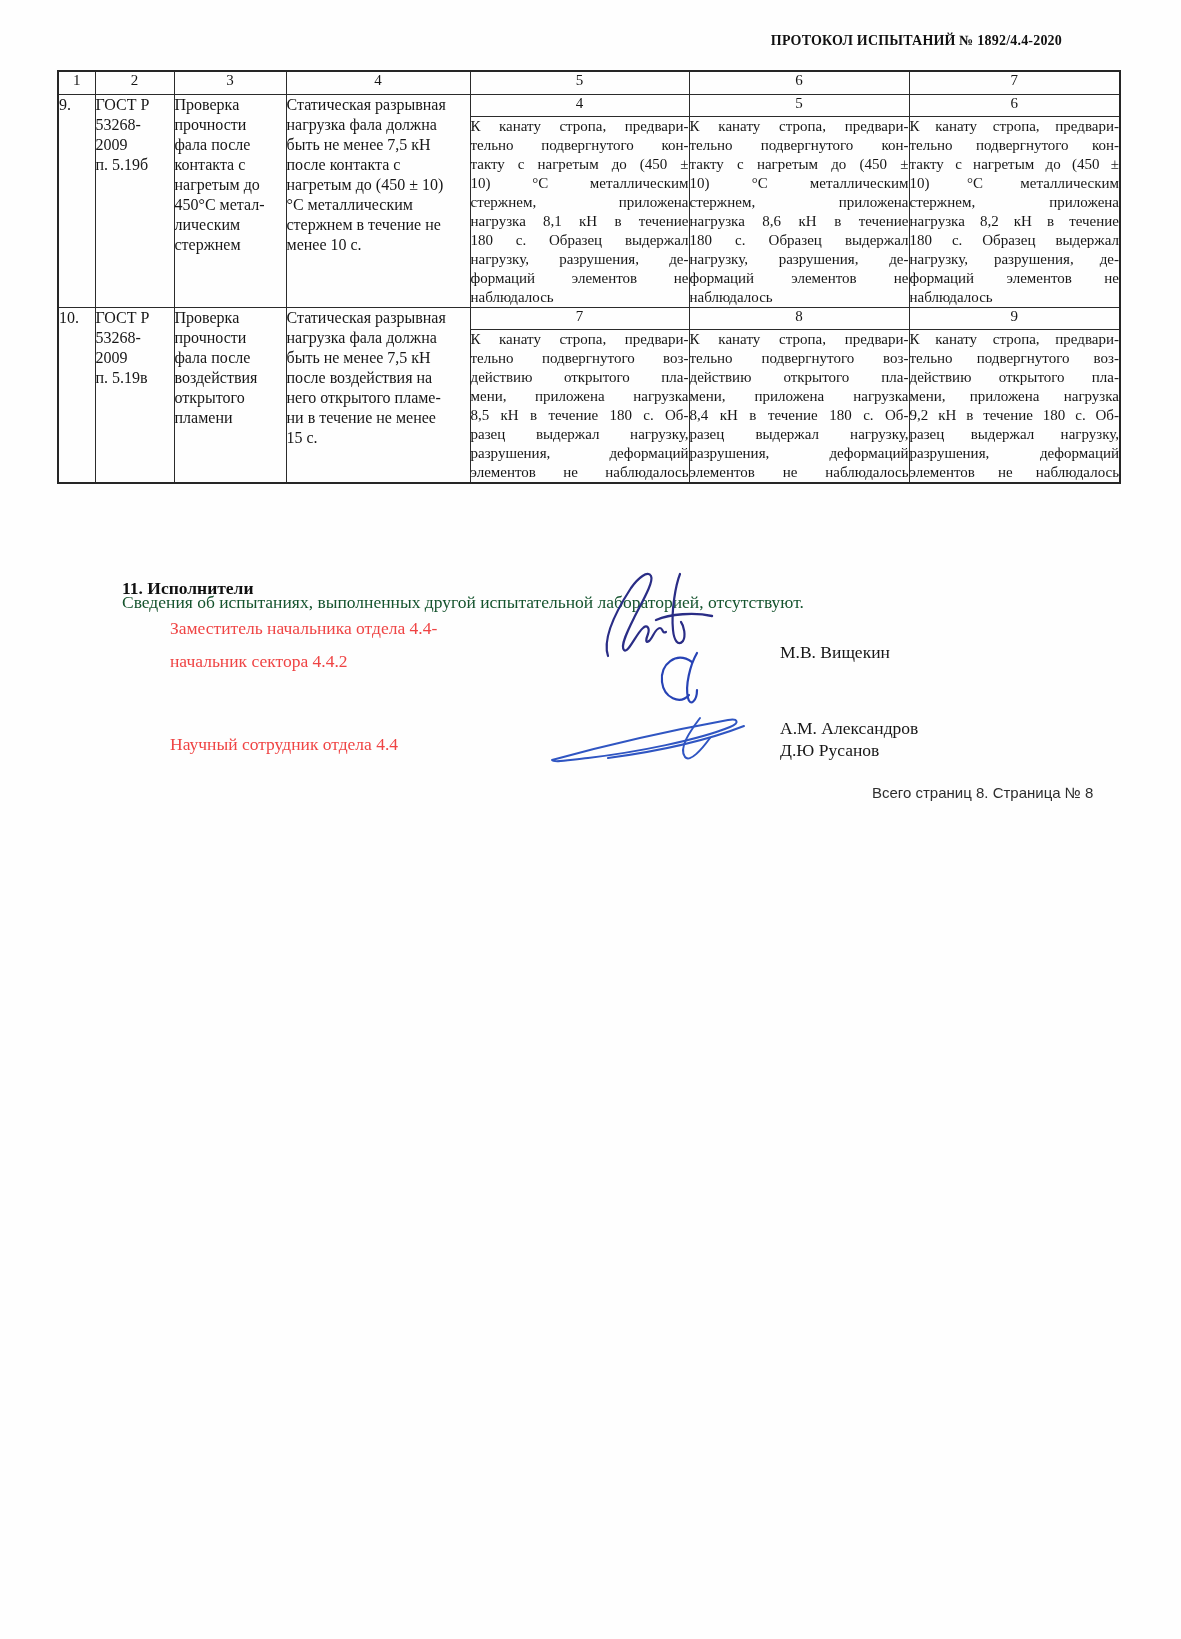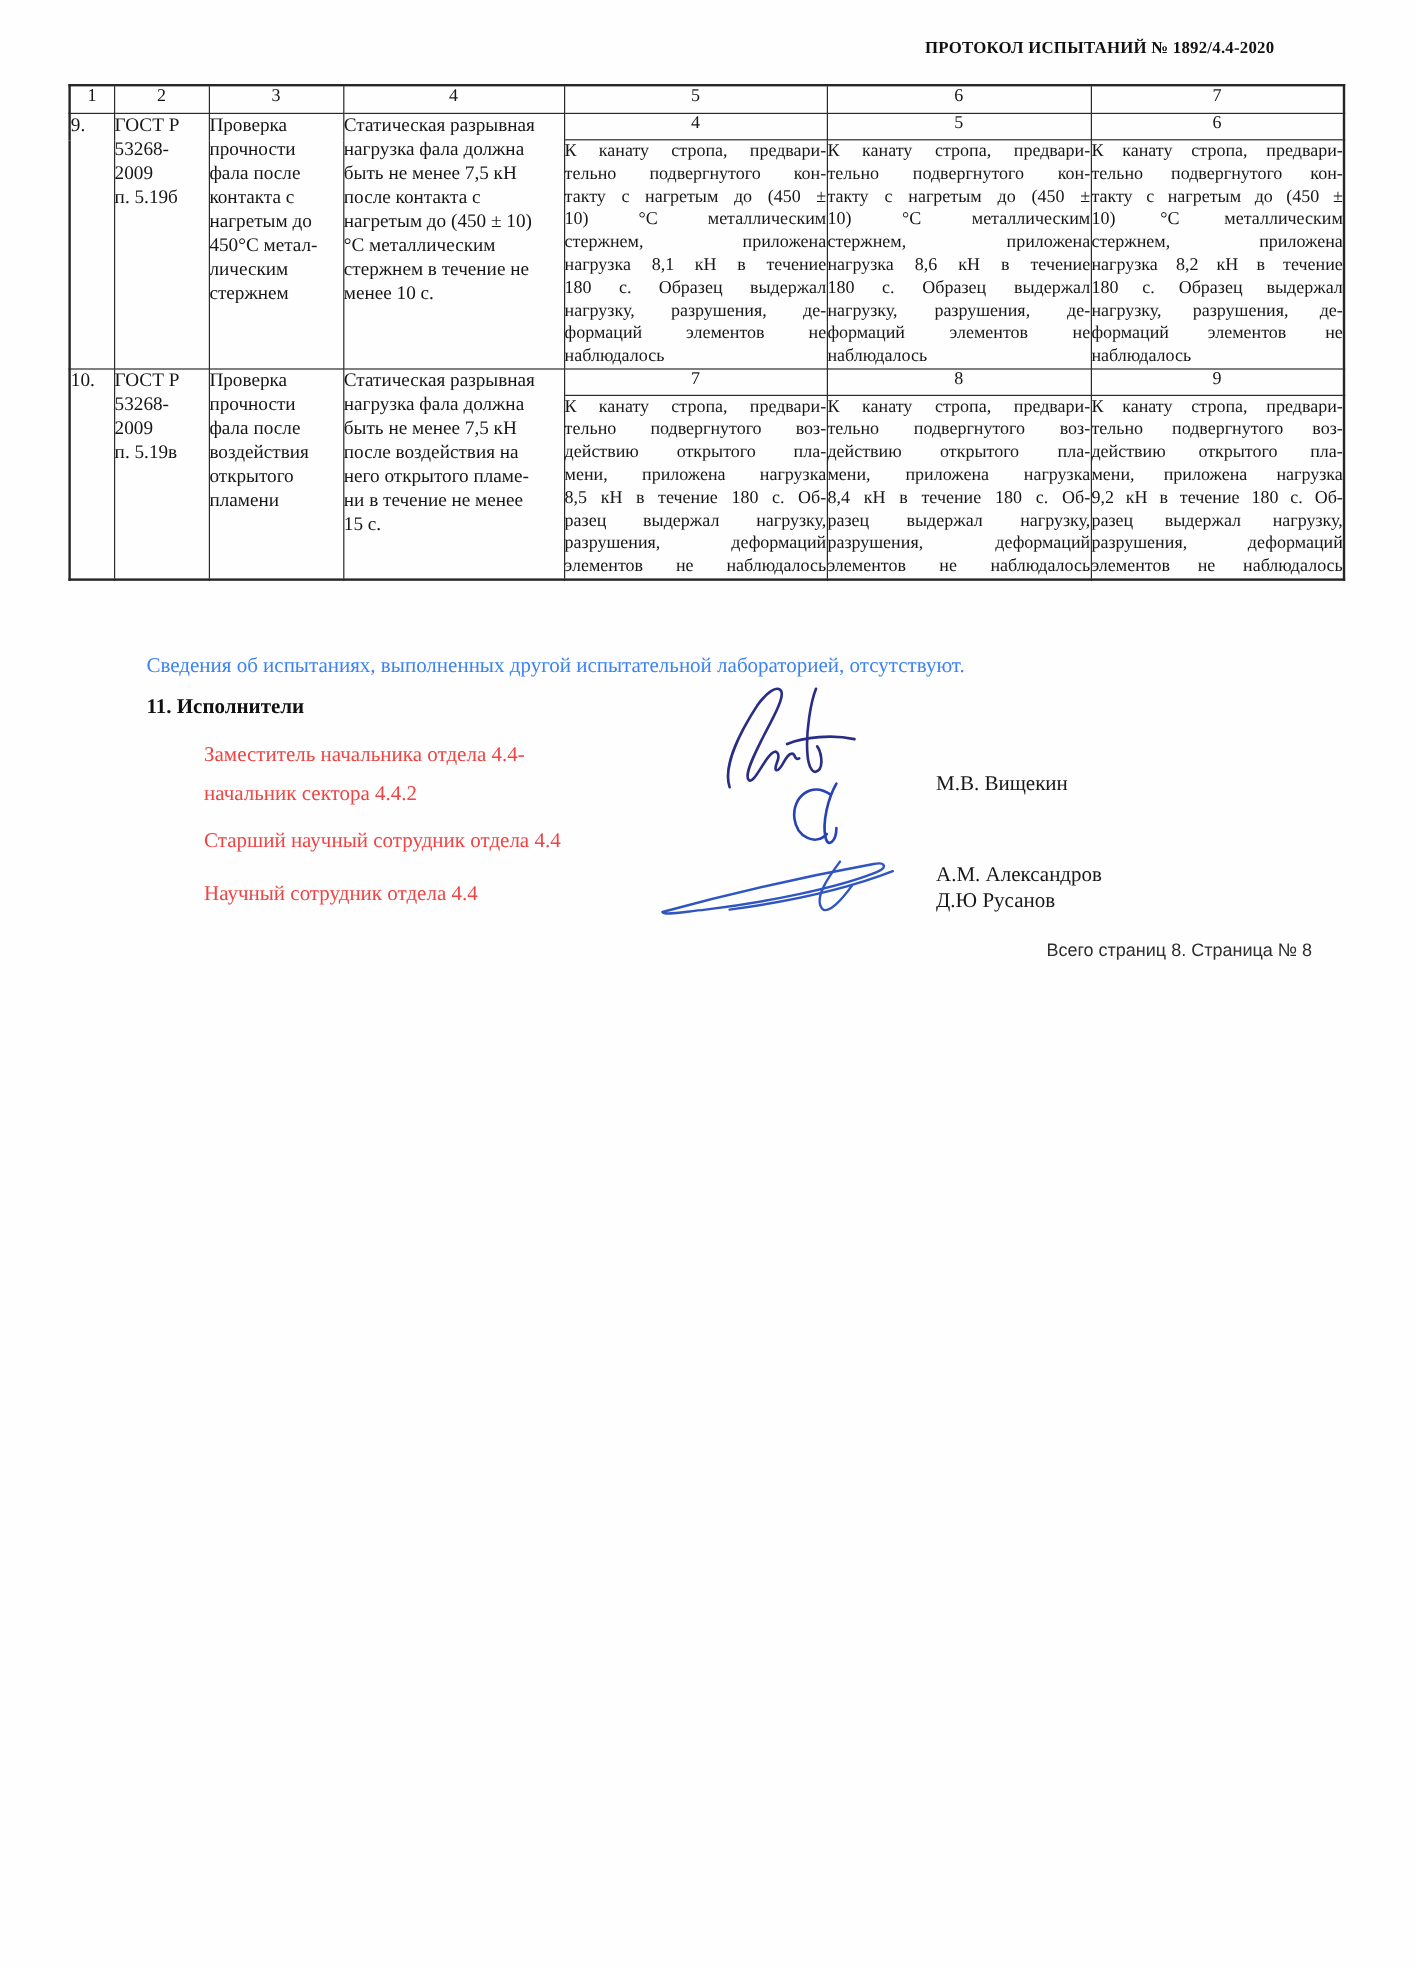--- a/index.html
+++ b/index.html
@@ -49,21 +49,21 @@
     line-height:19px;
     font-size:15px;
     padding:3px 7px 5px 7px;
   }
   .sec-heading{
     position:absolute;left:122px;
     font-weight:bold;font-size:17.5px;color:#101010;
   }
   .body-text{
     position:absolute;left:122px;
-    font-size:17.5px;color:#3b82f6;
+    font-size:17.5px;color:#14532d;margin-top:48px;
   }
   .exec-title{
     position:absolute;left:170px;
     font-size:17.5px;line-height:33px;
     white-space:pre-line;color:#ef4444;
   }
   .exec-name{
     position:absolute;left:780px;
     font-size:17.5px;color:#171717;
   }
@@ -215,21 +215,20 @@
   </table>
 
   <div class="body-text" style="top:544px;">Сведения об испытаниях, выполненных другой испытательной лабораторией, отсутствуют.</div>
 
   <div class="sec-heading" style="top:578px;">11. Исполнители</div>
 
   <div class="exec-title" style="top:612px;">Заместитель начальника отдела 4.4-
 начальник сектора 4.4.2</div>
   <div class="exec-name" style="top:642px;">М.В. Вищекин</div>
 
-  <div class="exec-title" style="top:684px;">Старший научный сотрудник отдела 4.4</div>
   <div class="exec-name" style="top:692px;margin-top:48px;">Д.Ю Русанов</div>
 
   <div class="exec-title" style="top:728px;">Научный сотрудник отдела 4.4</div>
   <div class="exec-name" style="top:718px;">А.М. Александров</div>
 
   <svg class="sig" style="left:598px;top:568px;" width="130" height="95" viewBox="0 0 130 95">
     <path d="M10,88 C4,70 20,40 33,20 C40,10 50,2 53,8 C56,14 44,34 36,50 C30,62 22,78 26,82 C30,86 38,66 45,60 C49,56 52,60 50,66 C48,71 47,76 51,73 C55,70 57,60 62,60 C65,60 64,66 68,64" stroke="#2a2d86" stroke-width="2.2"></path>
     <path d="M82,6 C78,16 73,42 75,62 C76,72 80,79 85,73 C88,68 86,58 83,54" stroke="#2a2d86" stroke-width="2.2"></path>
     <path d="M58,52 C72,46 96,44 114,48" stroke="#2a2d86" stroke-width="2.4"></path>
   </svg>

